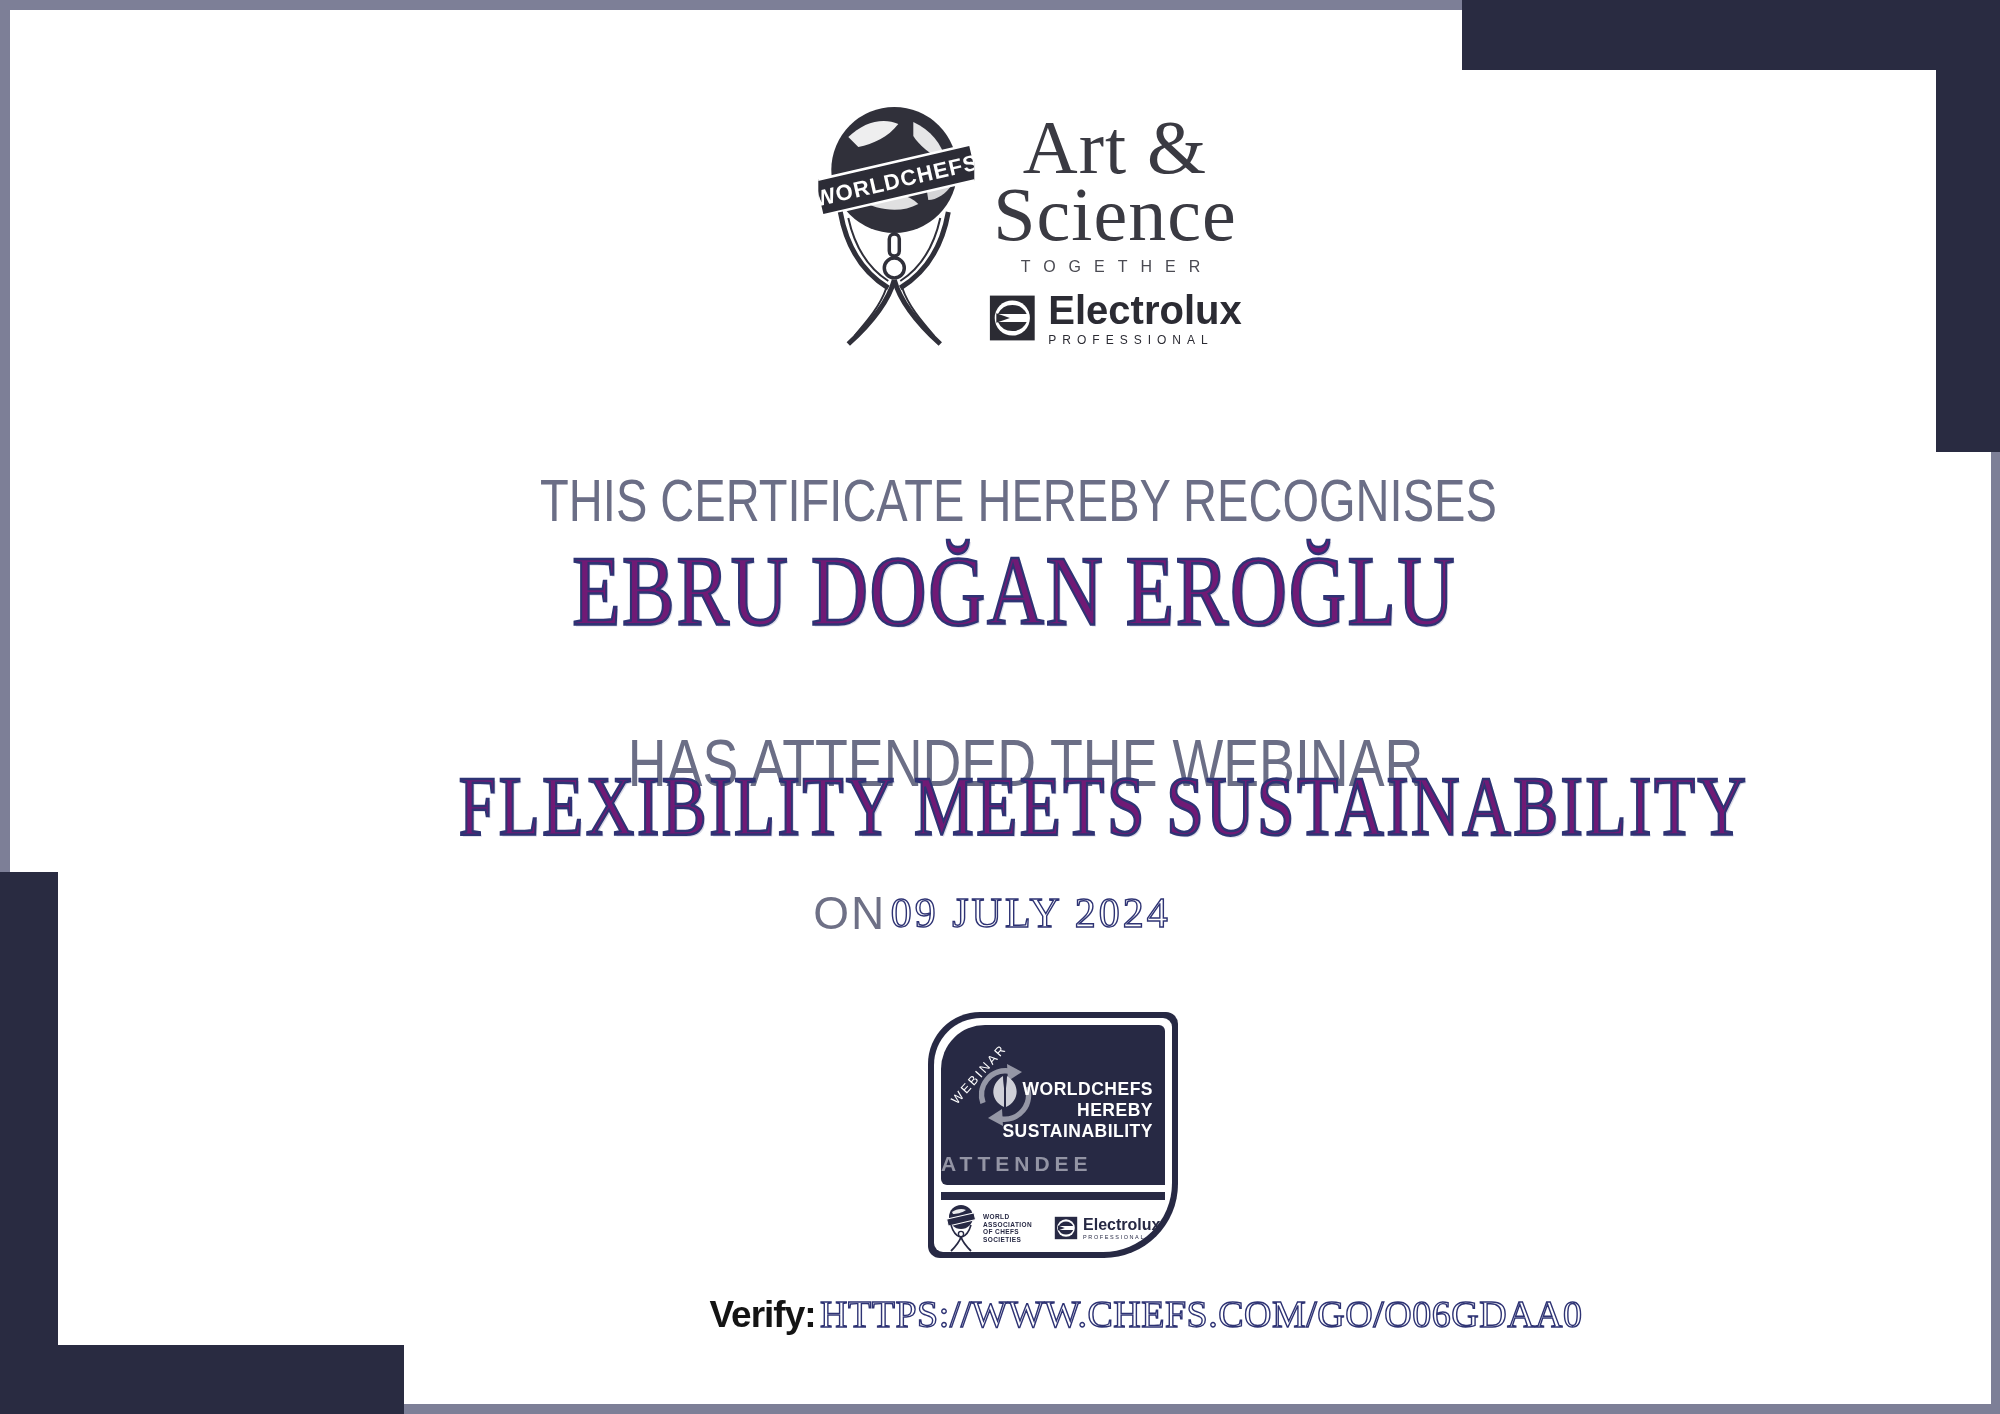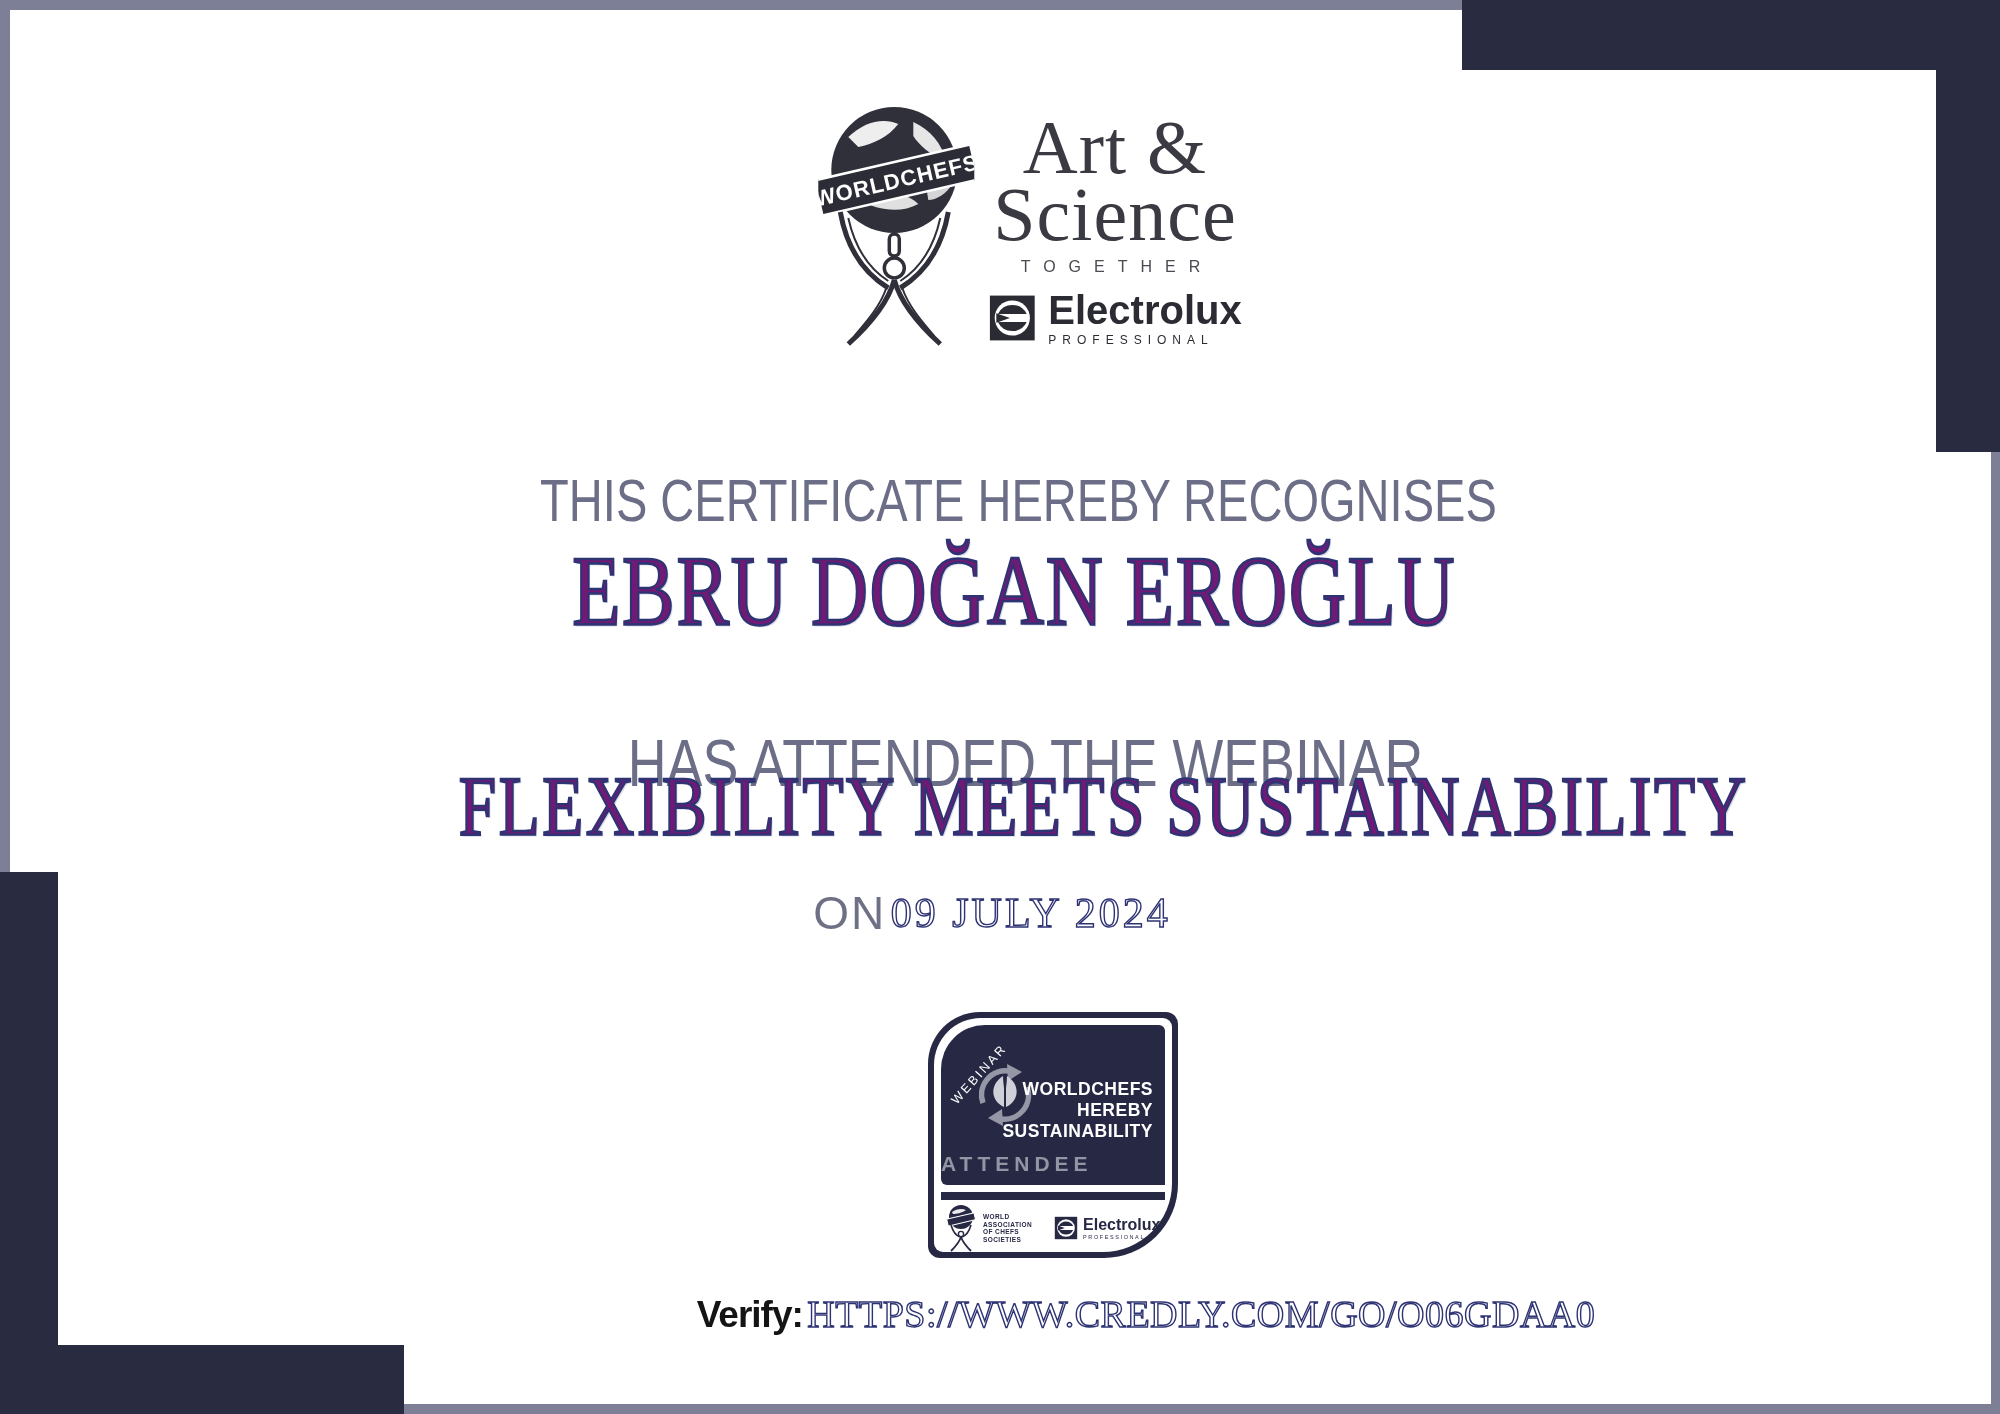--- a/index.html
+++ b/index.html
@@ -225,17 +225,17 @@
           <div class="badge-elx-word">Electrolux</div>
           <div class="badge-elx-prof">PROFESSIONAL</div>
         </div>
       </div>
     </div>
   </div>
 
   <div class="cline l-verify">
     <span class="inner">
       <span class="verify-label">Verify:</span>
-      <a class="outline-sm verify-url" href="#" style="text-decoration:none;">HTTPS://WWW.CREDLY.COM/GO/O06GDAA0</a>
+      <a class="outline-sm verify-url" href="#" style="text-decoration:none;">HTTPS://WWW.CHEFS.COM/GO/O06GDAA0</a>
     </span>
   </div>
 
 </div>
 
 </body></html>

